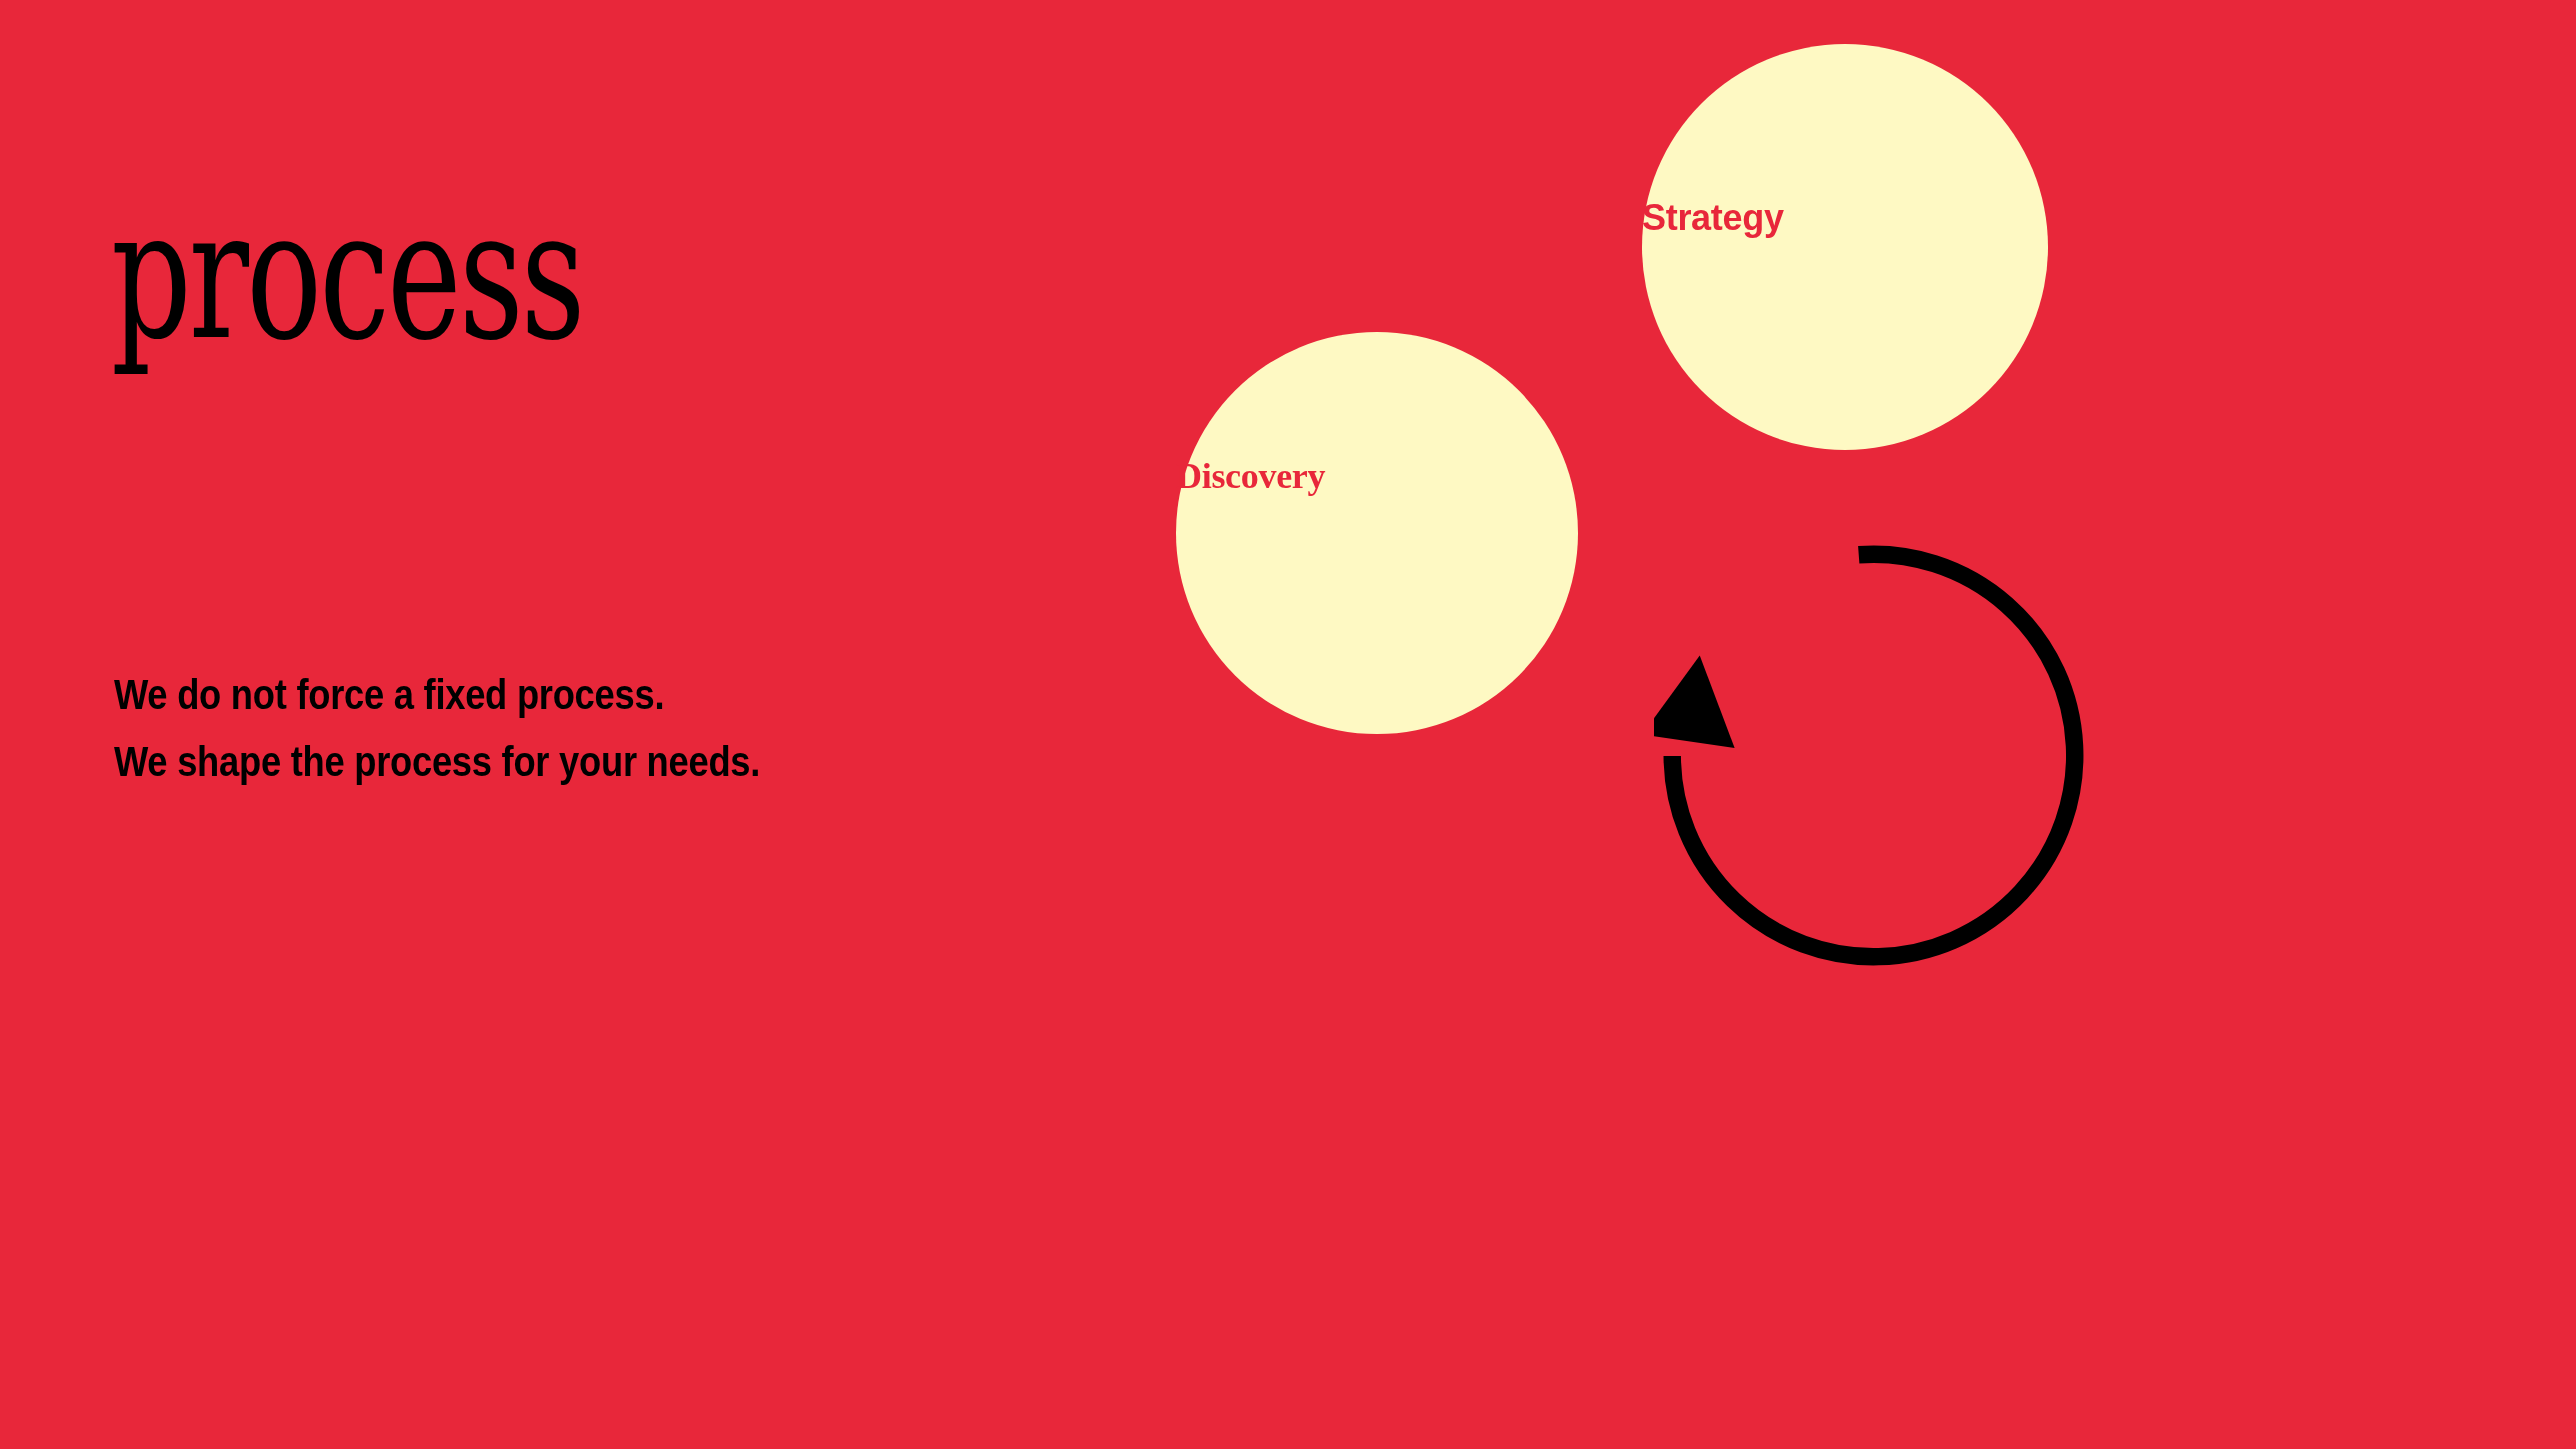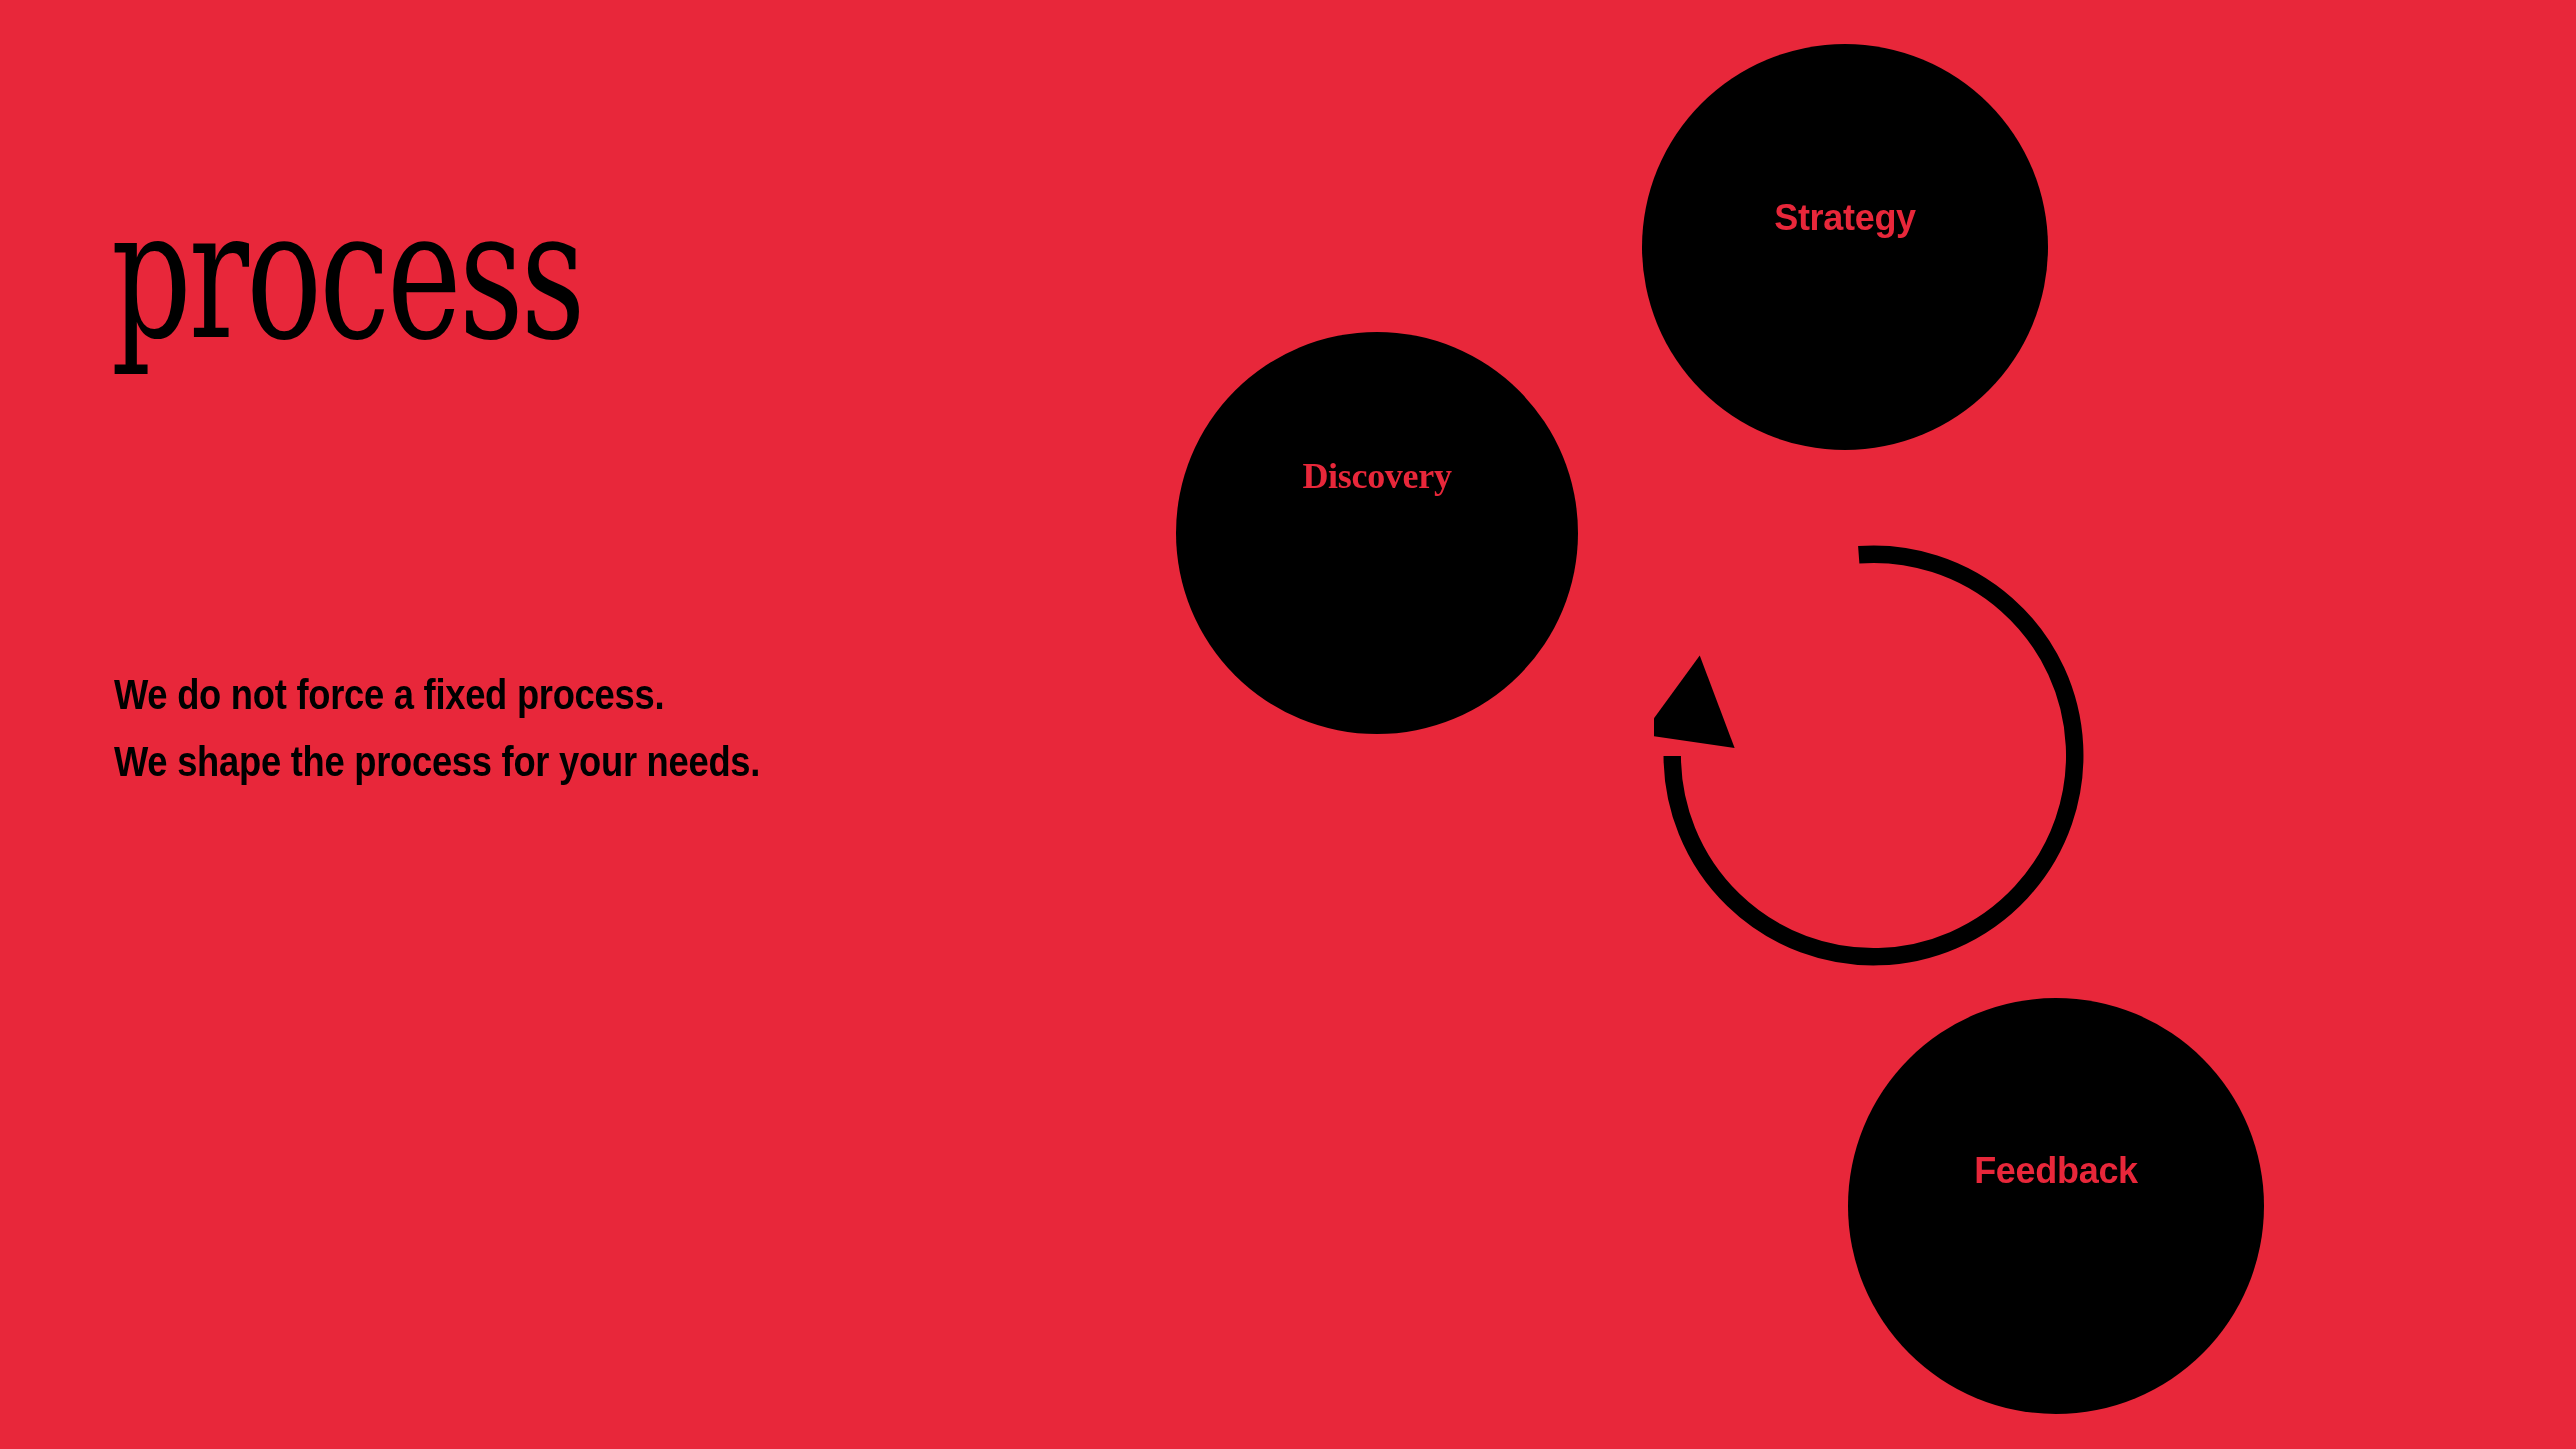--- a/index.html
+++ b/index.html
@@ -50,24 +50,23 @@
     transform: scaleX(0.865);
     transform-origin: left top;
     white-space: nowrap;
   }
   #lead-copy .copy-line { display: block; }
 
   
   .process-node {
     position: absolute;
     border-radius: 50%;
-    background: #000000;
+    background: #fef9c3;
     display: flex;
     align-items: center;
-    justify-content: center;
   }
   .process-node .node-label {
     color: #e8273a;
     font-family: "Liberation Sans", sans-serif;
     font-weight: 700;
     font-size: 36px;
     letter-spacing: -0.3px;
     white-space: nowrap;
     text-align: center;
   }
@@ -112,23 +111,20 @@
   <div class="process-node" id="node-strategy">
     <span class="node-label">Strategy</span>
   </div>
 
   <div class="process-node" id="node-discovery">
     <span class="node-label">Discovery</span>
   </div>
 
 
 
-  <div class="process-node" id="node-feedback">
-    <span class="node-label">Feedback</span>
-  </div>
 
   <svg id="cycle-arrow" viewBox="0 0 660 720">
 
     <path d="M 305 22
              A 300 300 0 1 1 27 322" fill="none" stroke="#000000" stroke-width="26" stroke-linecap="butt"></path>
 
     <polygon points="68,172 -18,290 120,310" fill="#000000"></polygon>
   </svg>
 
 </div>

